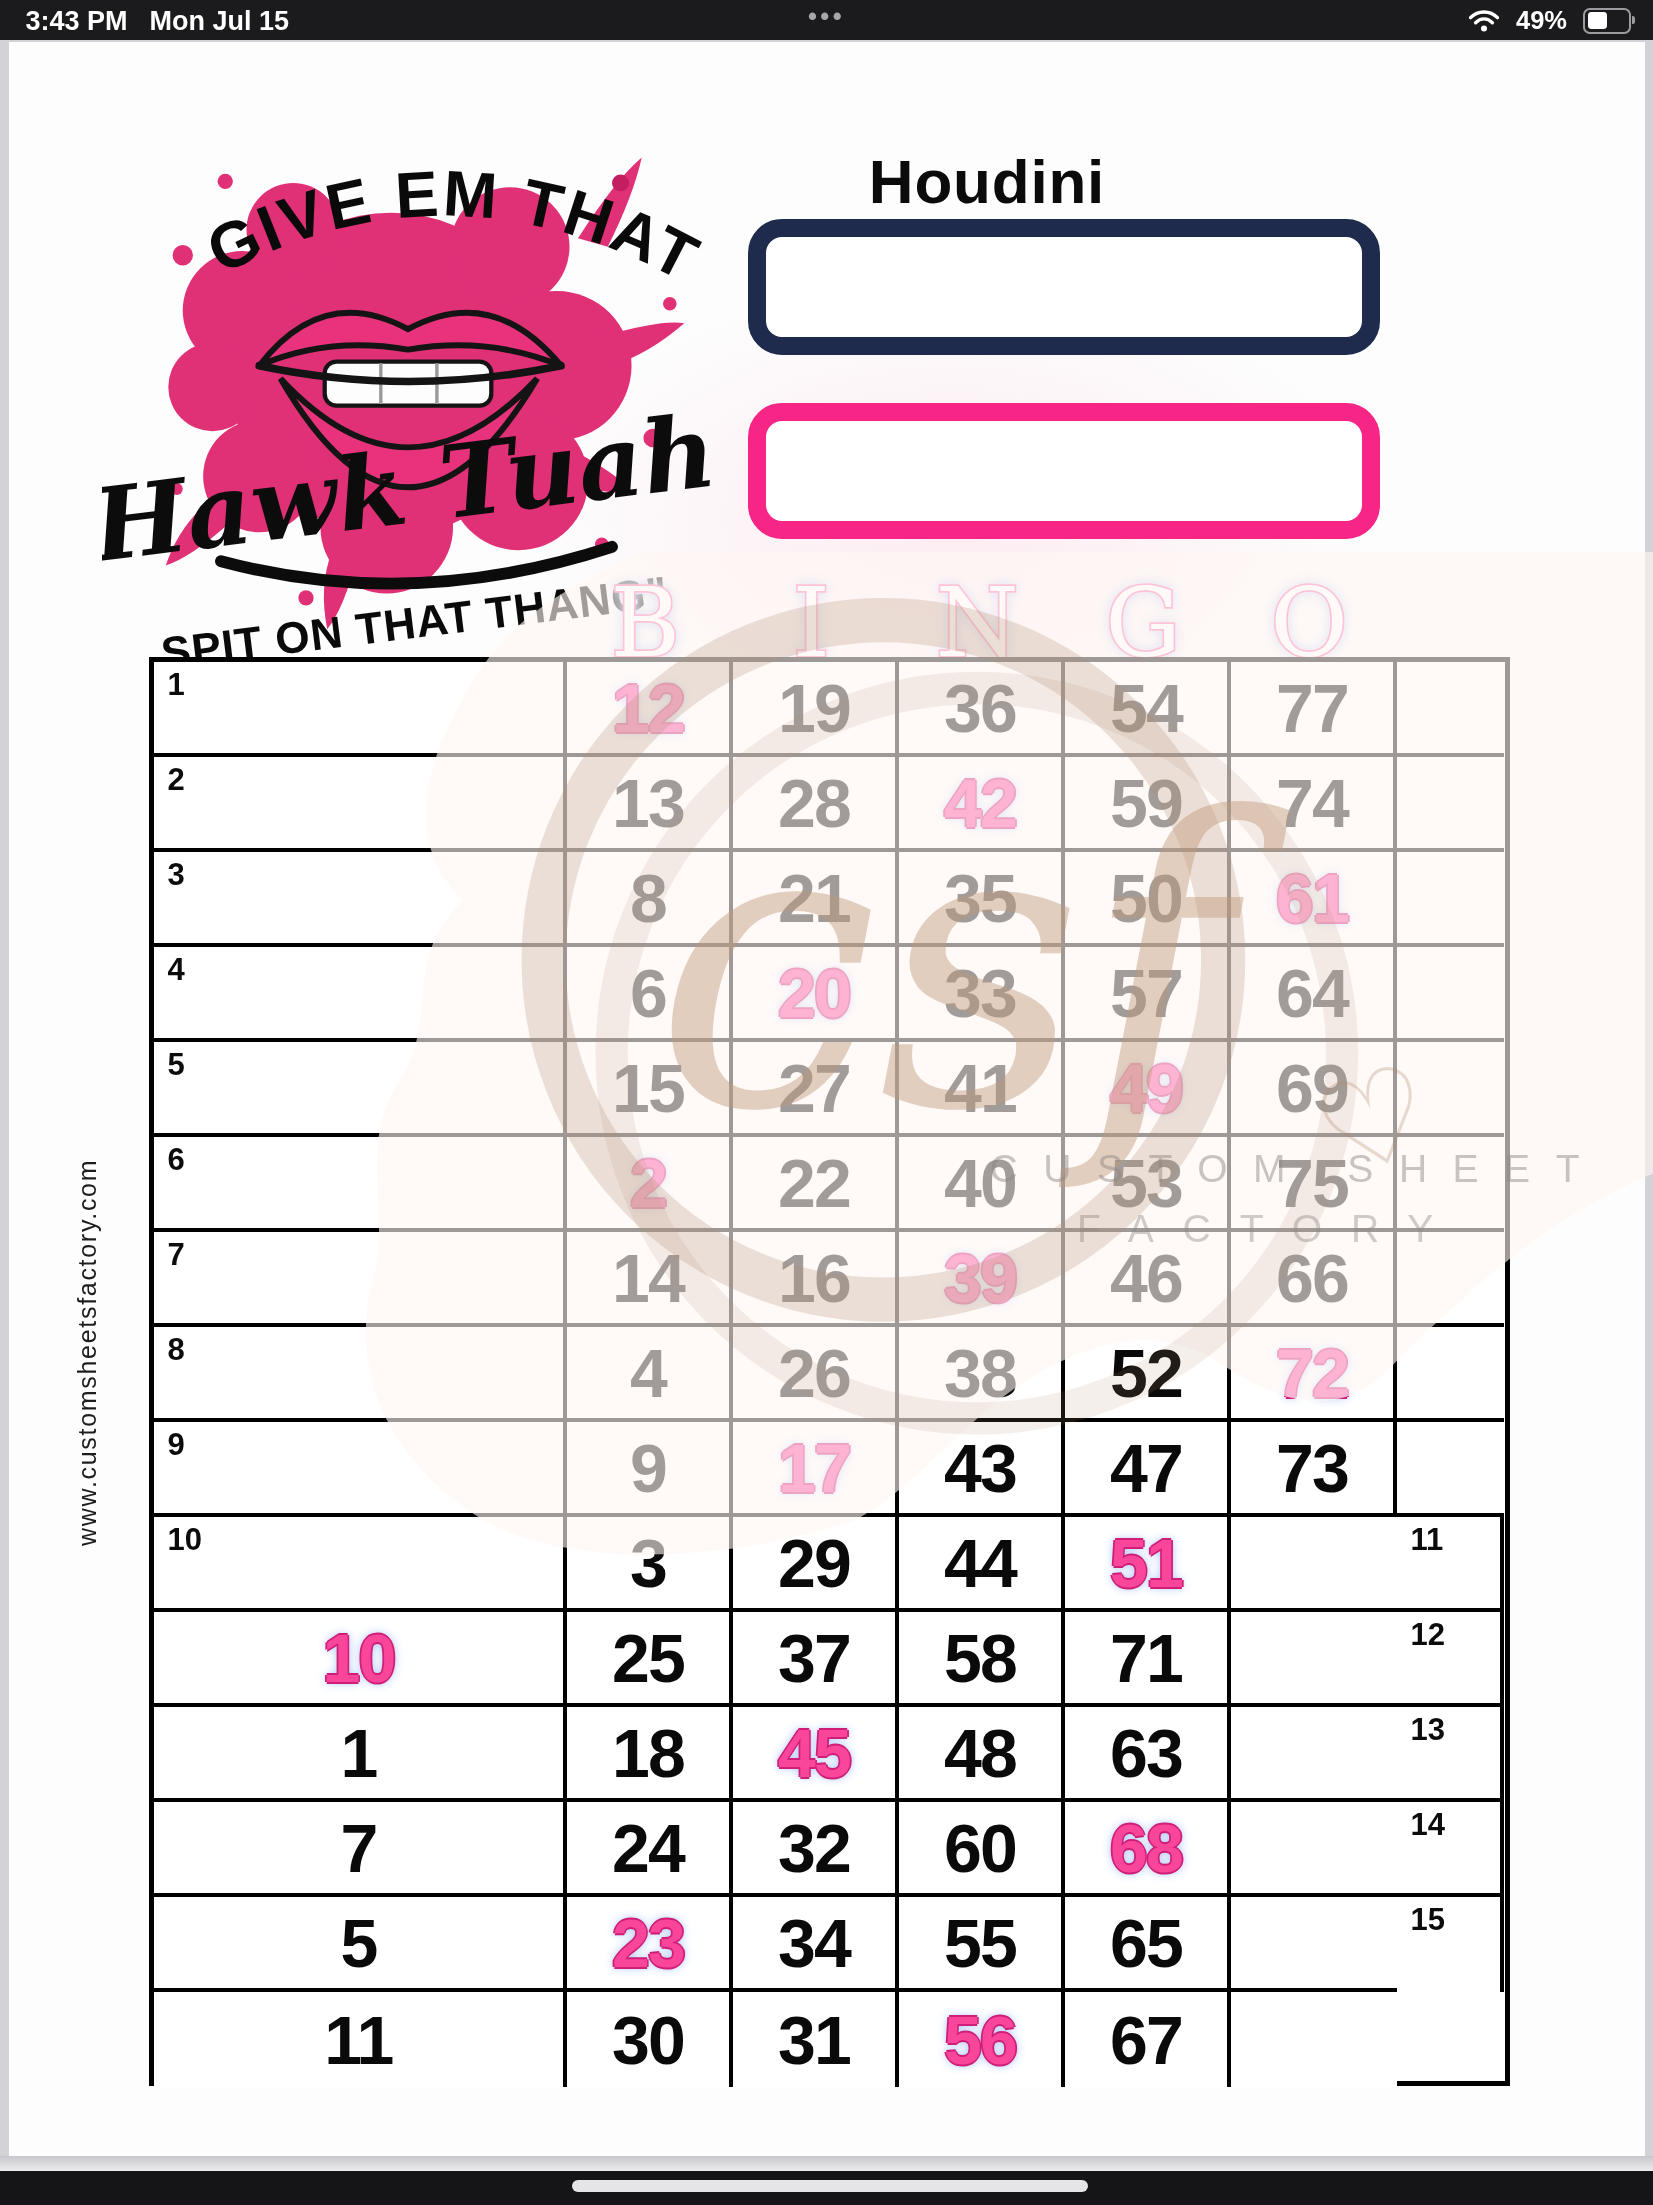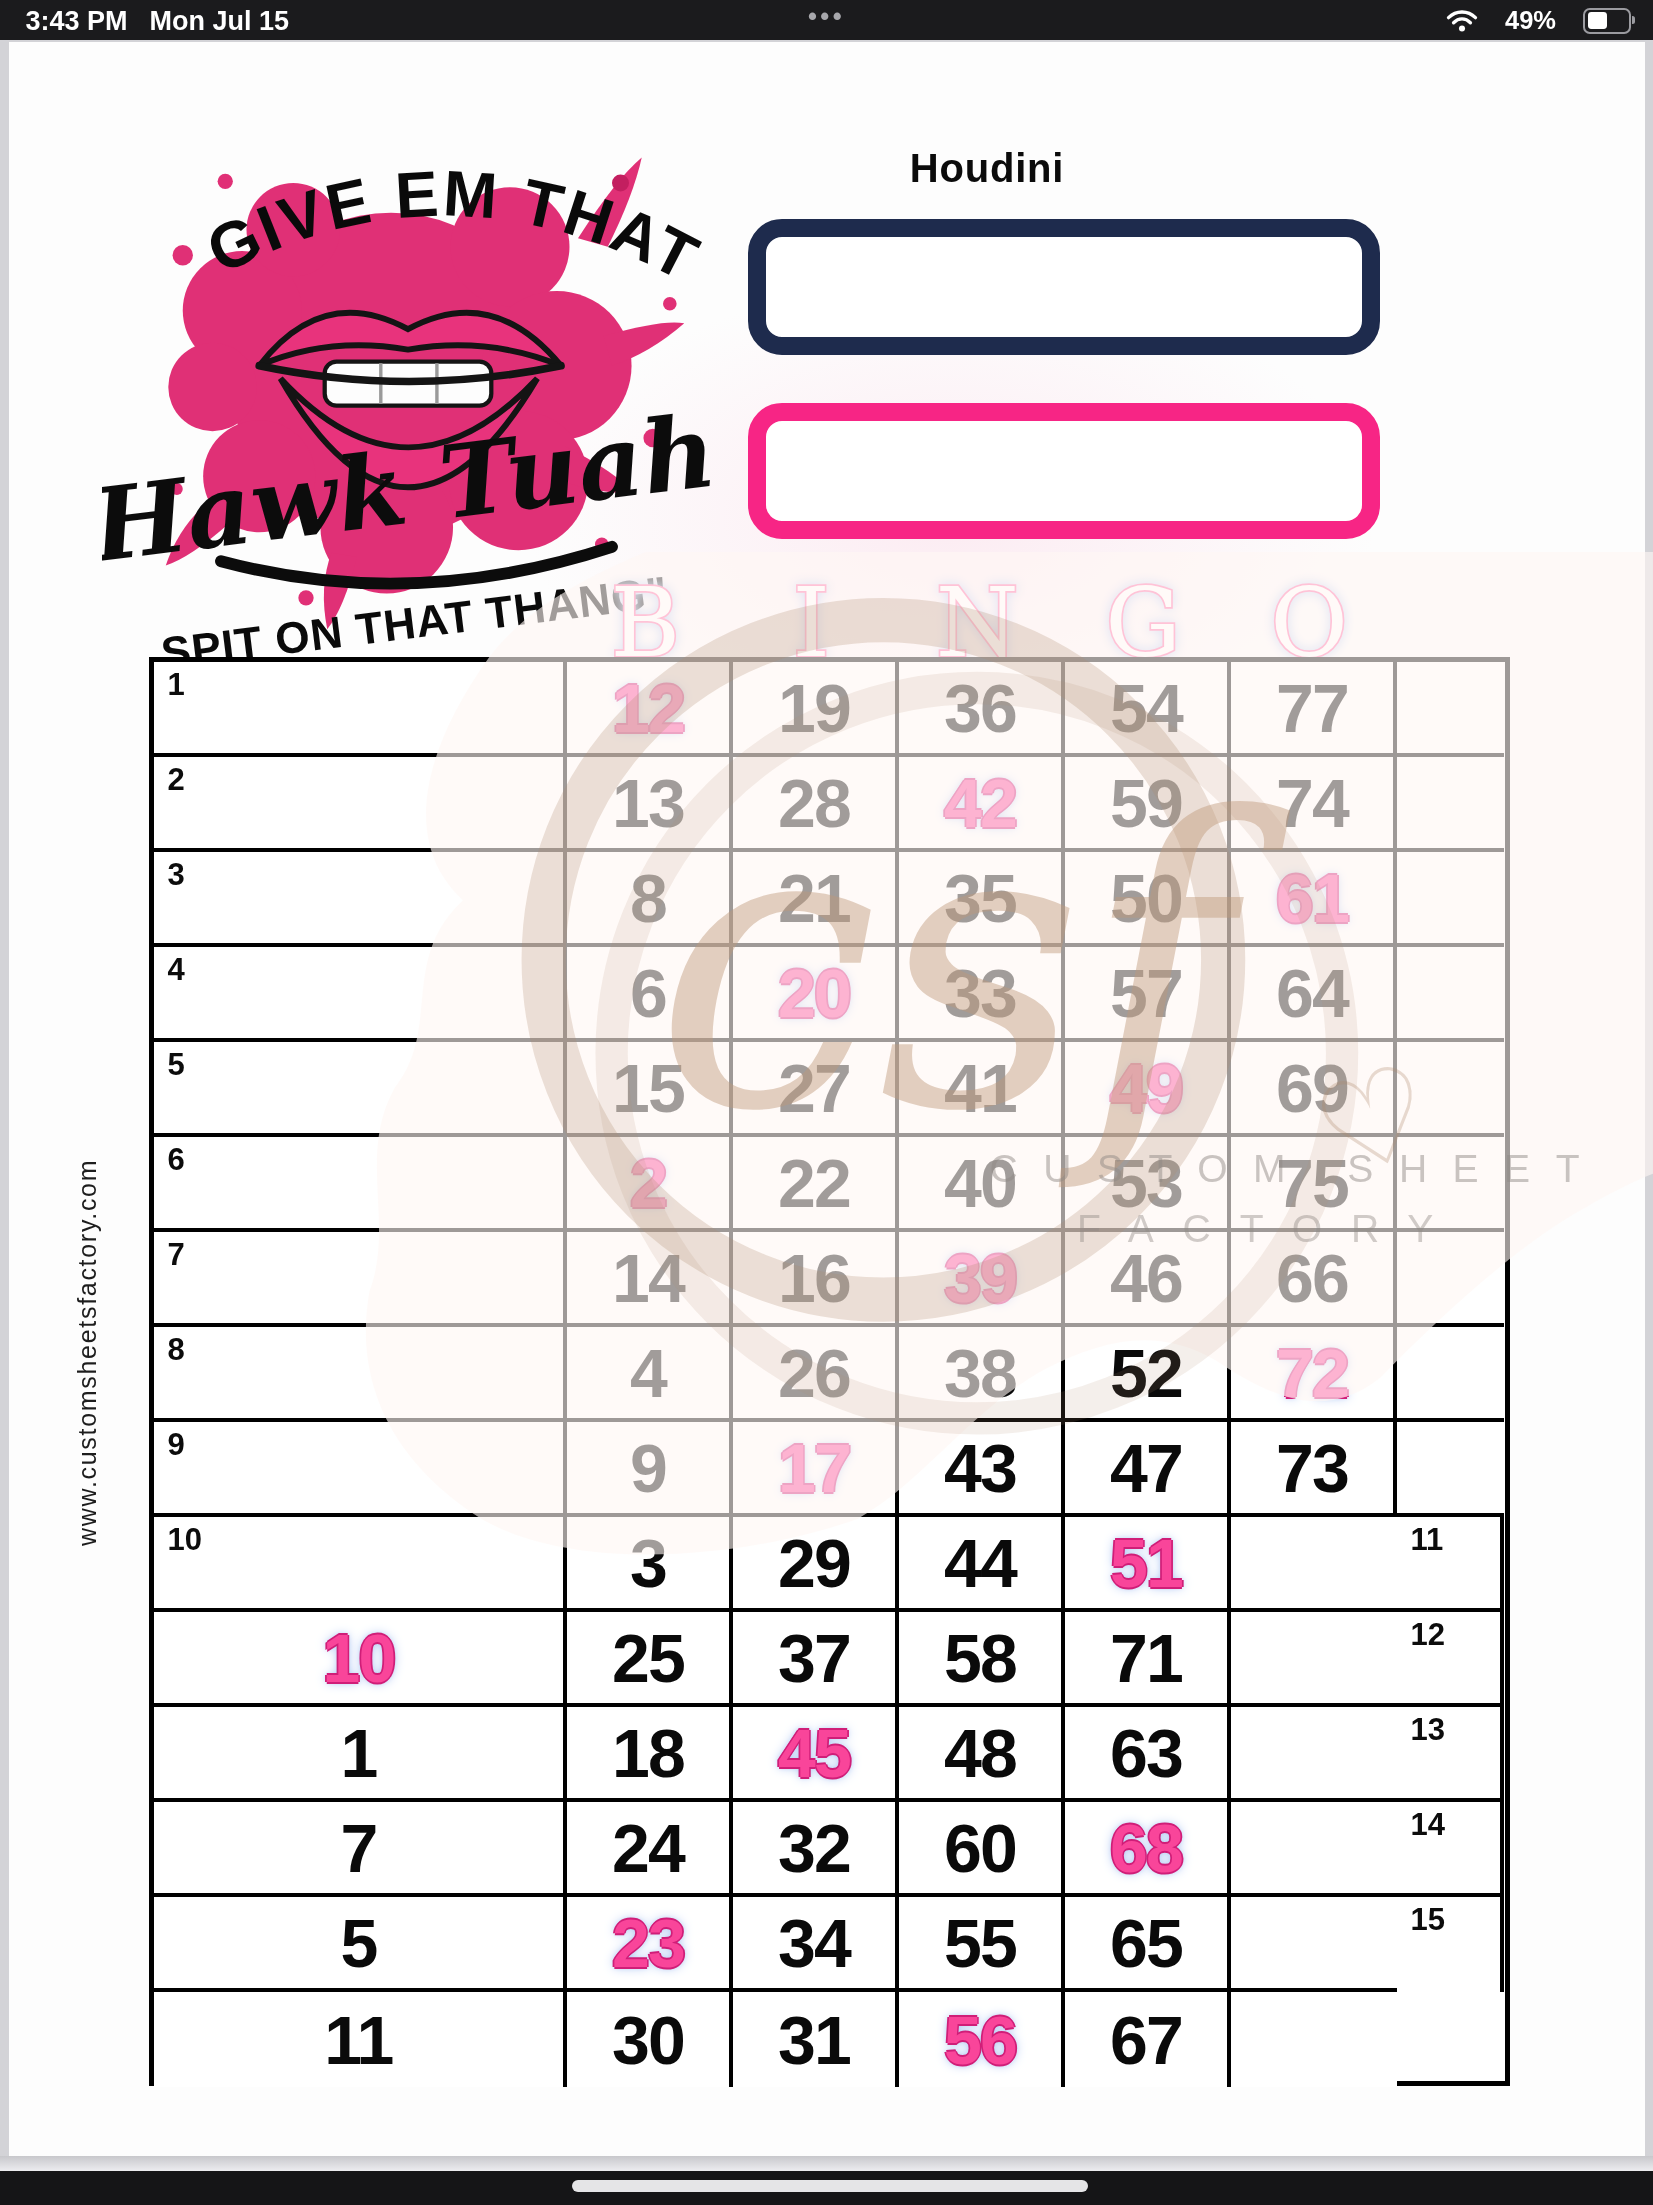--- a/index.html
+++ b/index.html
@@ -3,31 +3,31 @@
 <meta charset="utf-8">
 <style>
   html,body{margin:0;padding:0;background:#000;}
   .screen{position:relative;width:1653px;height:2205px;background:#d3d3d7;overflow:hidden;
           font-family:"Liberation Sans",sans-serif;}
   
   .statusbar{position:absolute;left:0;top:0;width:1653px;height:40px;background:#1b1b1d;color:#fff;z-index:50;}
   .sb-left{position:absolute;left:25.5px;top:6px;font-size:27px;font-weight:700;display:flex;gap:22px;align-items:baseline;}
   .sb-date{font-weight:600;}
   .sb-dots{position:absolute;left:50%;top:1.7px;transform:translateX(-50%);color:#a7a7ab;font-size:25.5px;letter-spacing:3.4px;font-weight:700;}
-  .sb-right{position:absolute;right:22px;top:6px;display:flex;align-items:center;gap:27px;font-size:25.5px;font-weight:700;}
+  .sb-right{position:absolute;right:22px;top:6px;display:flex;align-items:center;gap:16px;font-size:25.5px;font-weight:700;}
   .batt{position:relative;width:44px;height:22px;border:2.1px solid #9b9ba0;border-radius:6.8px;}
   .batt .fill{position:absolute;left:2.5px;top:2.5px;bottom:2.5px;width:45%;background:#fff;border-radius:3.4px;}
   .batt .tip{position:absolute;right:-6px;top:6px;width:3.4px;height:8.5px;background:#9b9ba0;border-radius:0 2.5px 2.5px 0;}
   
   .page{position:absolute;left:8.5px;top:42px;width:1636px;height:2114px;background:#fdfdfd;}
   .pink-halo{position:absolute;left:527px;top:280px;width:849px;height:476px;border-radius:50%;
              background:radial-gradient(closest-side,rgba(251,221,233,.55),rgba(251,221,233,0));}
   
   .game-title{position:absolute;left:671px;top:146px;width:632px;text-align:center;
-              font-size:40px;font-weight:700;color:#0b0b0b;letter-spacing:0.8px;}
+              font-size:62px;font-weight:700;color:#0b0b0b;letter-spacing:0.8px;}
   .name-box{position:absolute;left:748px;width:632px;height:136px;border-radius:34px;background:#fff;box-sizing:border-box;}
   .name-box.navy{top:219px;border:18px solid #1e2b4d;}
   .name-box.pink{top:403px;border:18px solid #f72585;}
   
   .grid{position:absolute;left:149px;top:657px;width:1361px;height:1429px;background:#fff;
         border:5.1px solid #000;box-sizing:border-box;display:grid;
         grid-template-columns:413px 166px 166px 166px 166px 166px 107px;grid-auto-rows:95px;}
   .cell{border-right:4.2px solid #000;border-bottom:4.2px solid #000;box-sizing:border-box;
         display:flex;align-items:center;justify-content:center;background:#fff;}
   .cell.last-col{border-right:none;}

